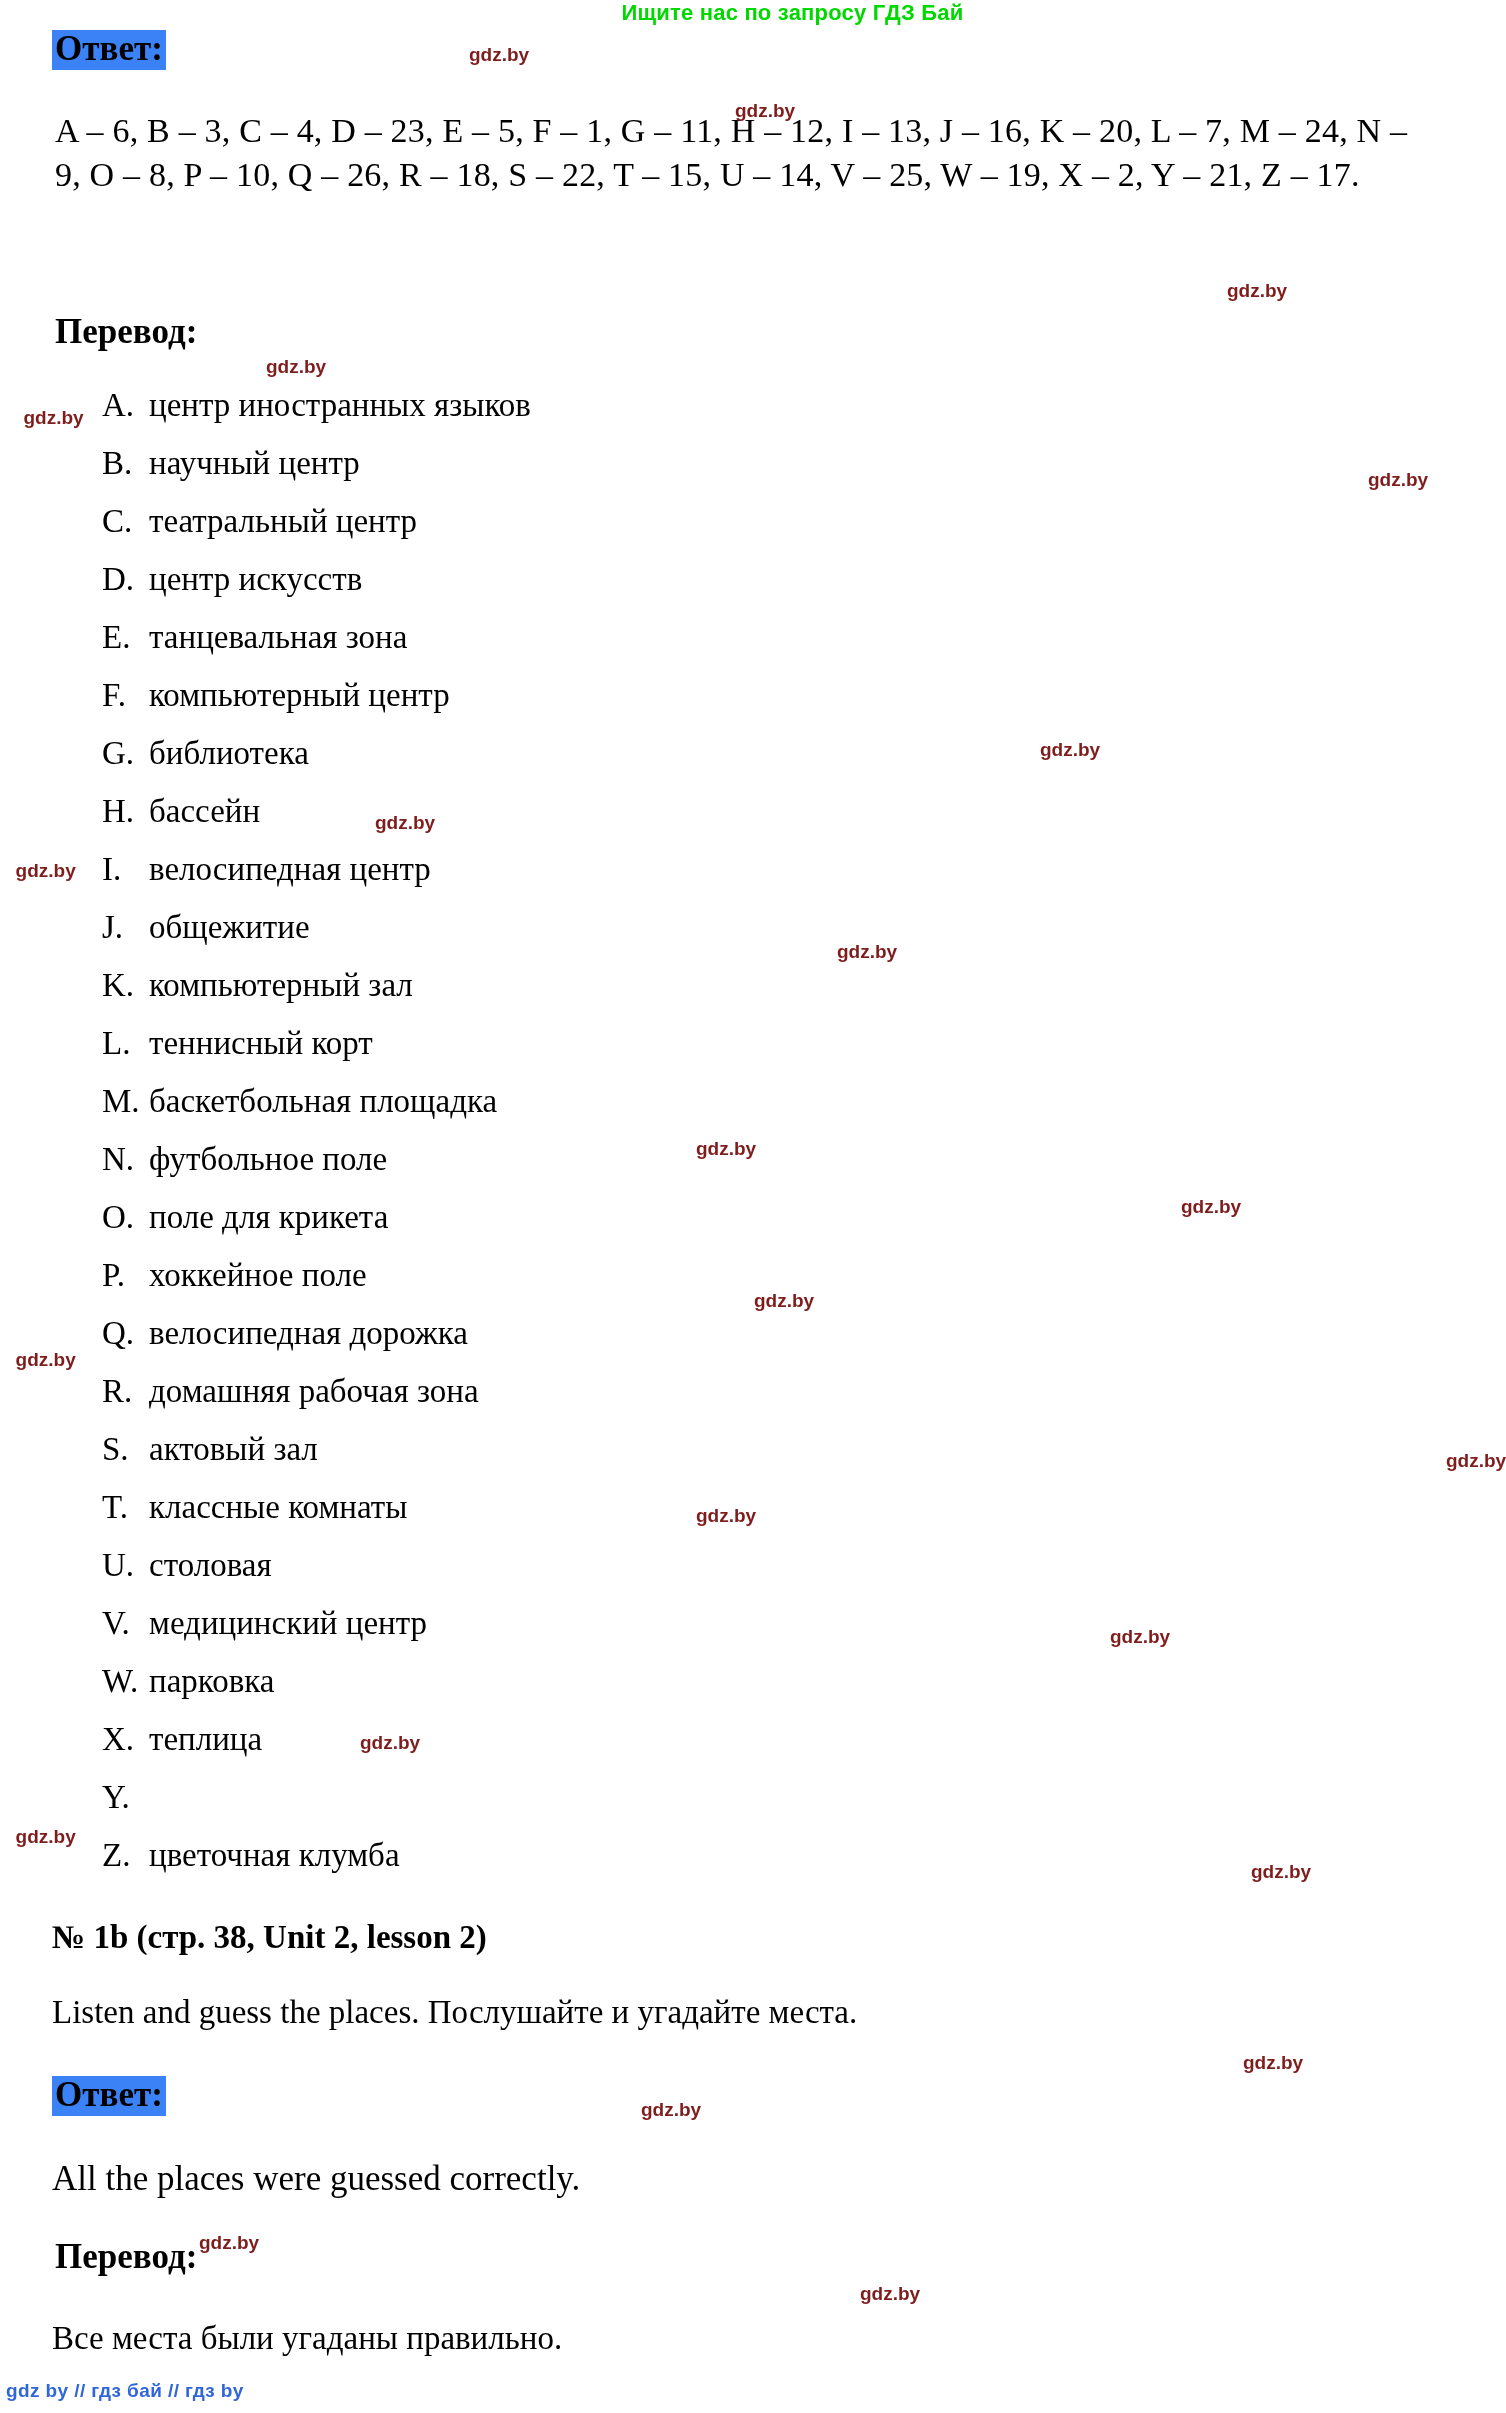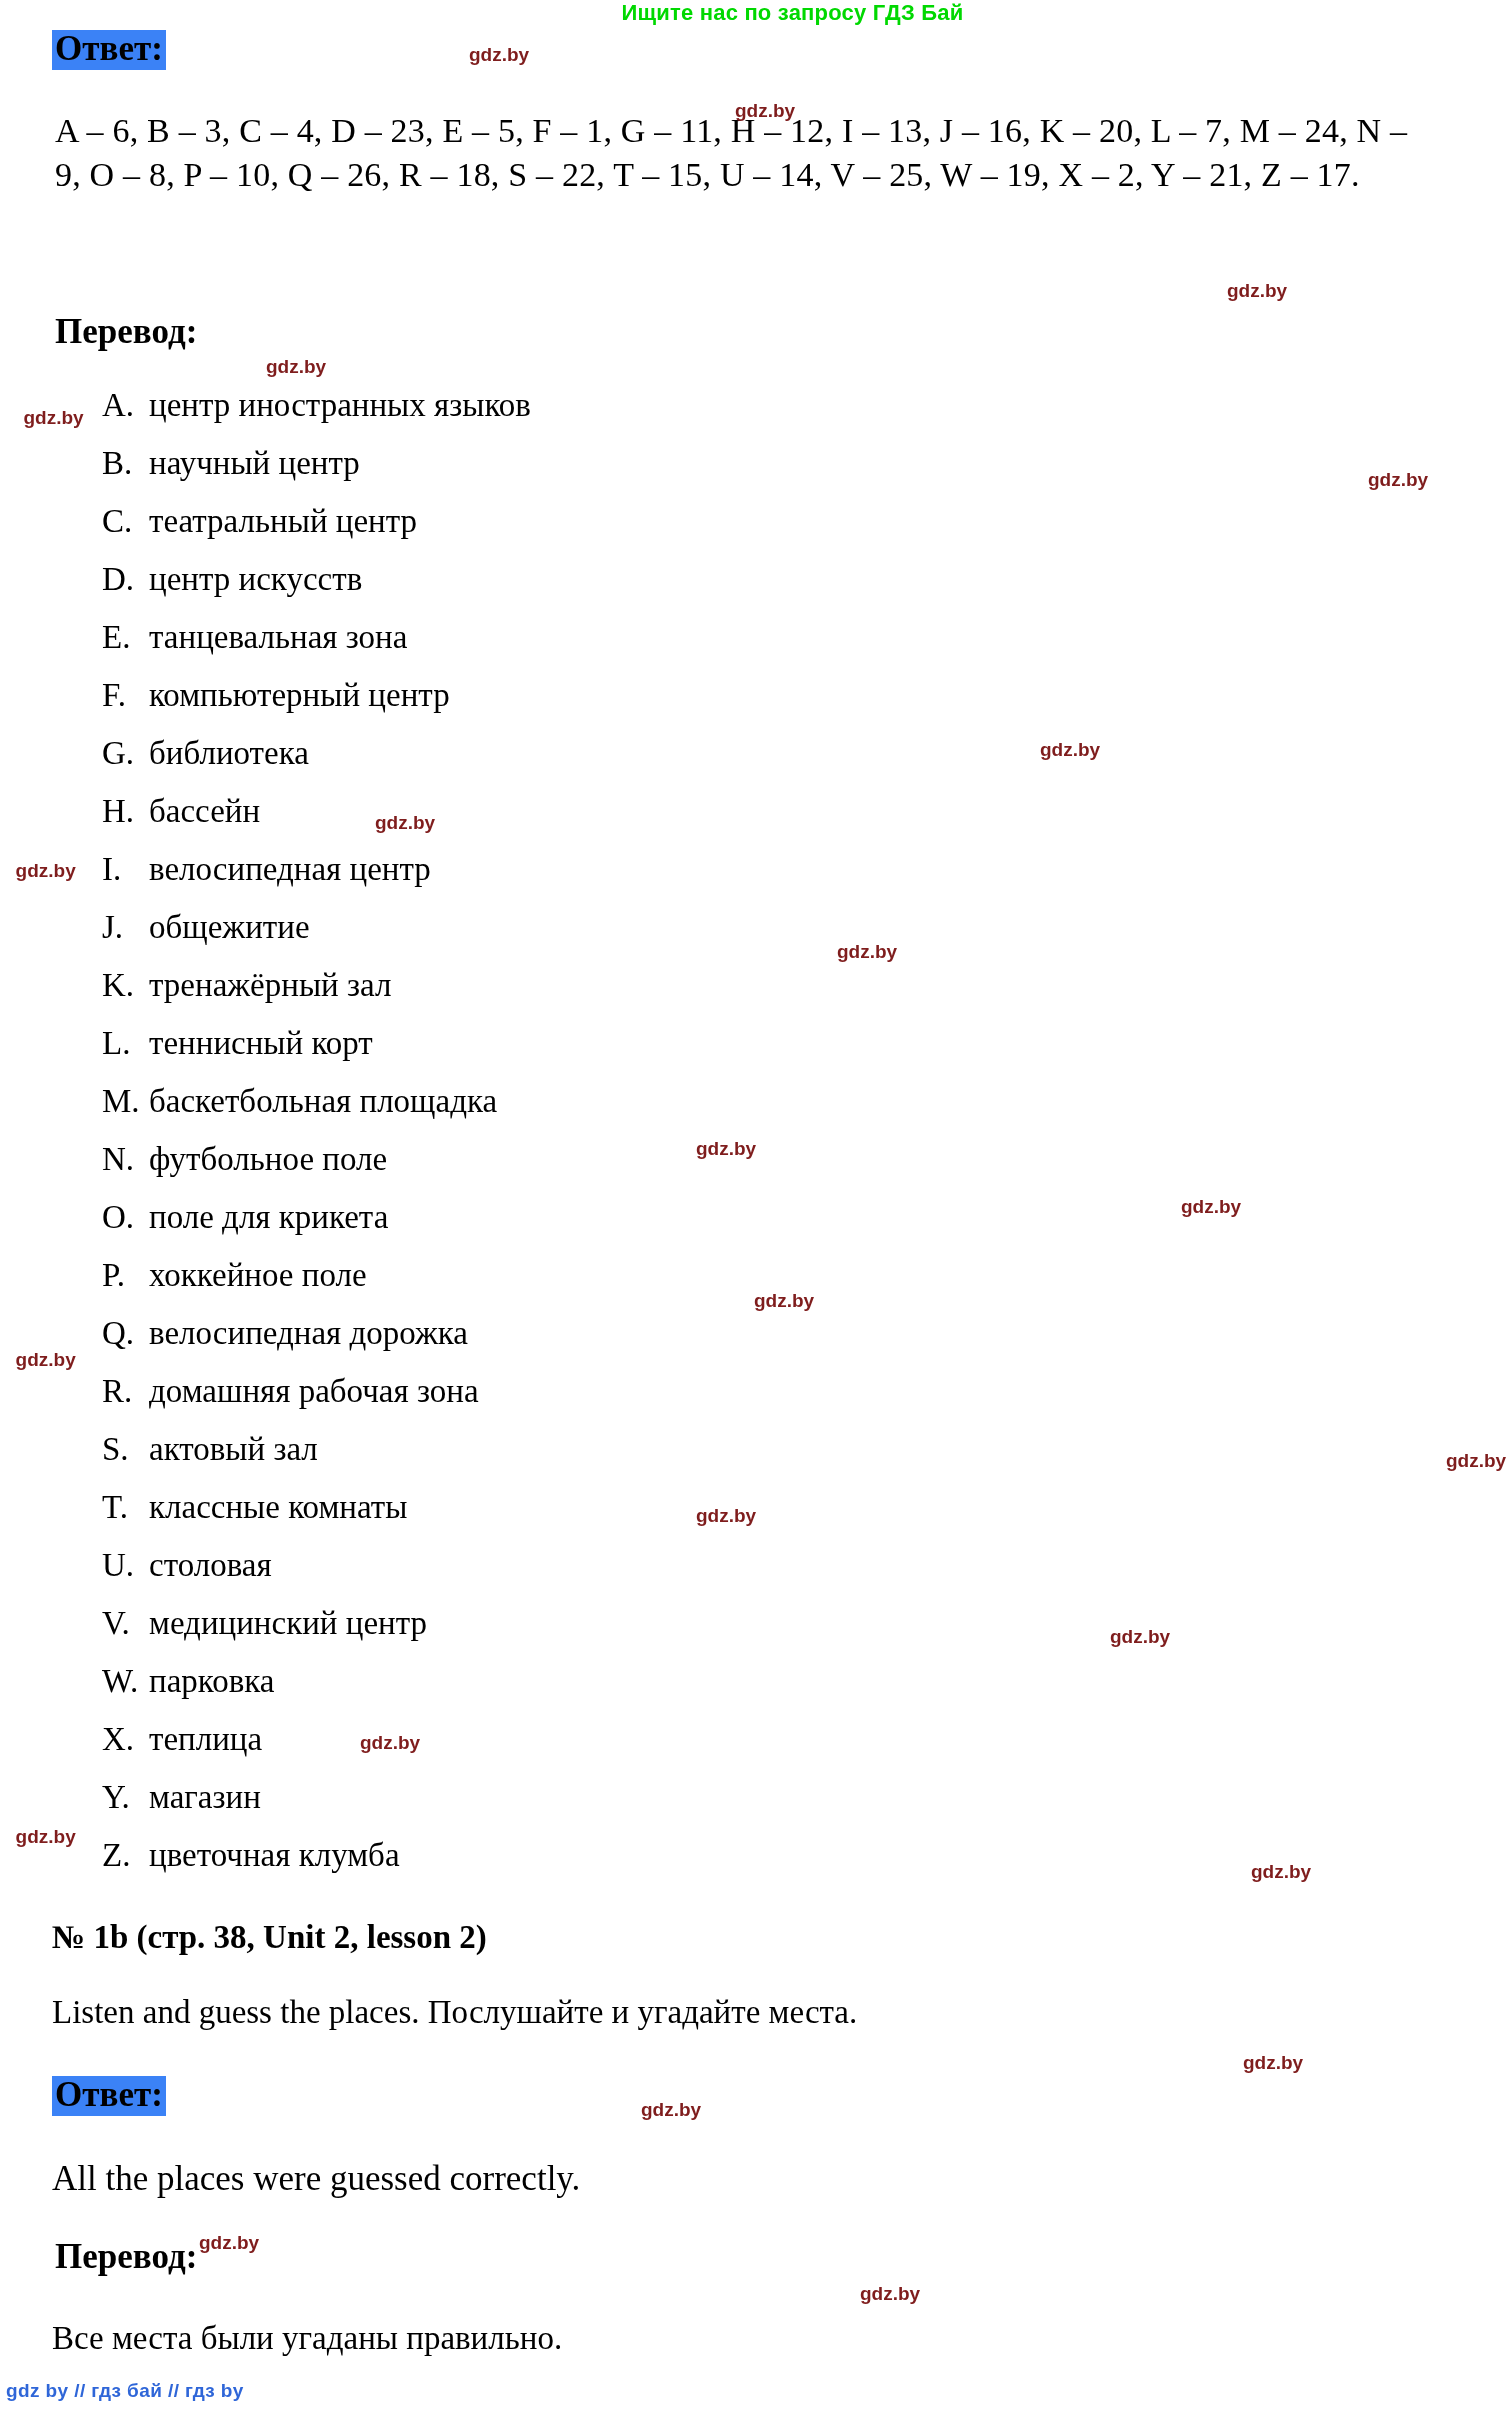--- a/index.html
+++ b/index.html
@@ -197,21 +197,21 @@
       <div class="trans-row">
         <span class="trans-letter">I.</span>
         <span class="trans-text">велосипедная центр</span>
       </div>
       <div class="trans-row">
         <span class="trans-letter">J.</span>
         <span class="trans-text">общежитие</span>
       </div>
       <div class="trans-row">
         <span class="trans-letter">K.</span>
-        <span class="trans-text">тренажёрный зал</span>
+        <span class="trans-text">компьютерный зал</span>
       </div>
       <div class="trans-row">
         <span class="trans-letter">L.</span>
         <span class="trans-text">теннисный корт</span>
       </div>
       <div class="trans-row">
         <span class="trans-letter">M.</span>
         <span class="trans-text">баскетбольная площадка</span>
       </div>
       <div class="trans-row">
@@ -253,21 +253,20 @@
       <div class="trans-row">
         <span class="trans-letter">W.</span>
         <span class="trans-text">парковка</span>
       </div>
       <div class="trans-row">
         <span class="trans-letter">X.</span>
         <span class="trans-text">теплица</span>
       </div>
       <div class="trans-row">
         <span class="trans-letter">Y.</span>
-        <span class="trans-text">магазин</span>
       </div>
       <div class="trans-row">
         <span class="trans-letter">Z.</span>
         <span class="trans-text">цветочная клумба</span>
       </div>
     </div>
 
   <div class="ex-title">№ 1b (стр. 38, Unit 2, lesson 2)</div>
   <div class="ex-task">Listen and guess the places. Послушайте и угадайте места.</div>
 

